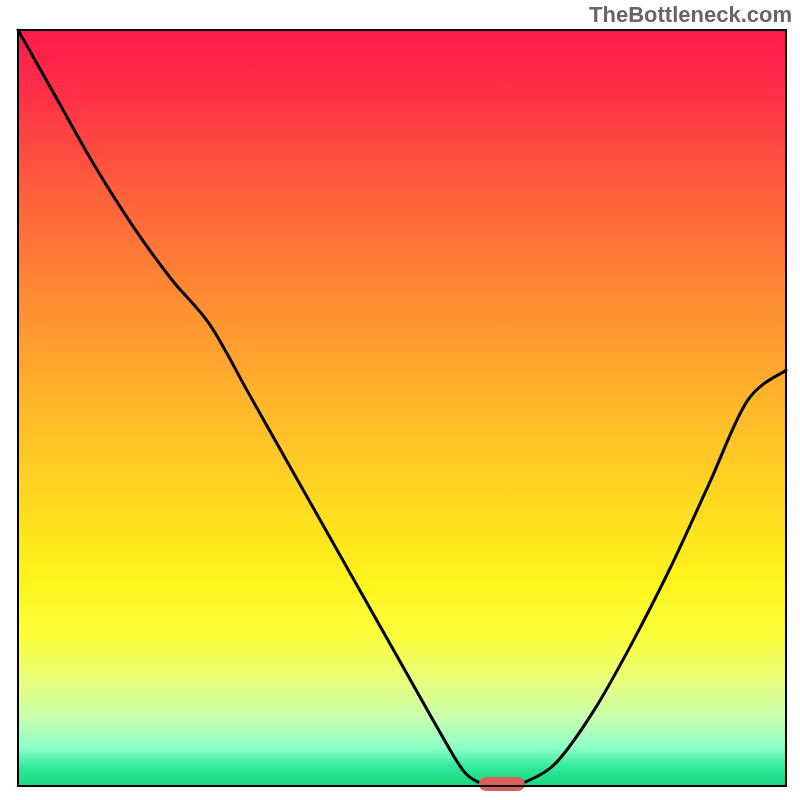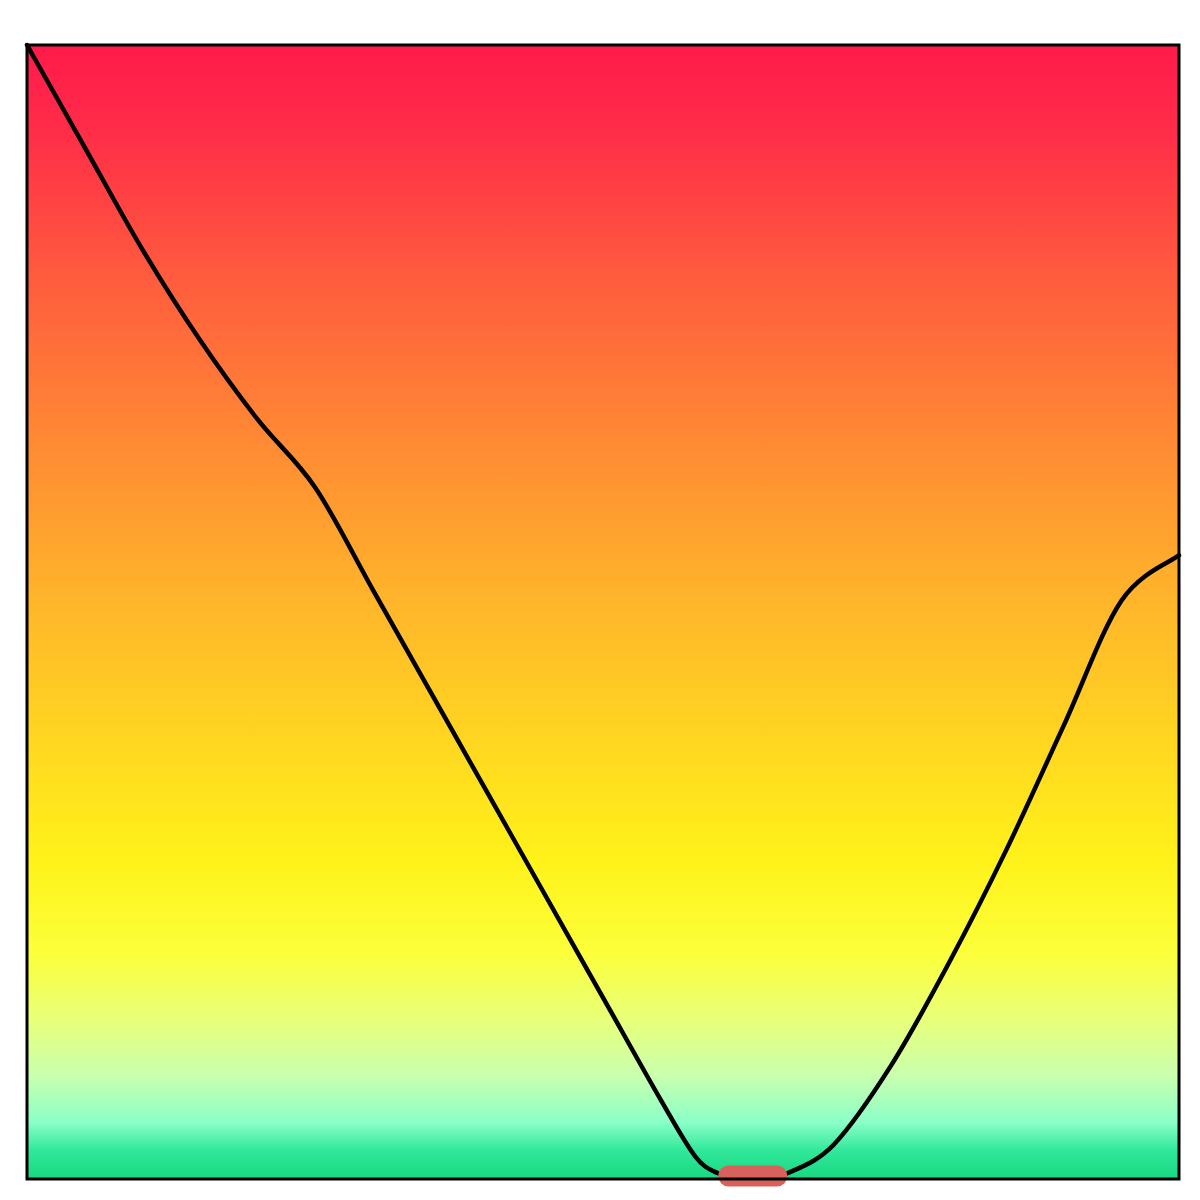--- a/index.html
+++ b/index.html
@@ -26,20 +26,21 @@
     z-index: 10;
   }
   svg {
     display: block;
   }
 </style>
 </head>
 <body>
 
 <div class="chart-wrap">
+  <div class="watermark">TheBottleneck.com</div>
   <svg id="chart-svg" width="800" height="800" viewBox="0 0 800 800">
     <defs>
       <linearGradient id="bg-grad" x1="0" y1="0" x2="0" y2="1">
           <stop offset="0%" stop-color="#ff1a4b"></stop>
           <stop offset="8%" stop-color="#ff2e48"></stop>
           <stop offset="20%" stop-color="#ff5a3e"></stop>
           <stop offset="35%" stop-color="#ff8a34"></stop>
           <stop offset="50%" stop-color="#ffb82a"></stop>
           <stop offset="62%" stop-color="#ffd820"></stop>
           <stop offset="72%" stop-color="#fff21a"></stop>

